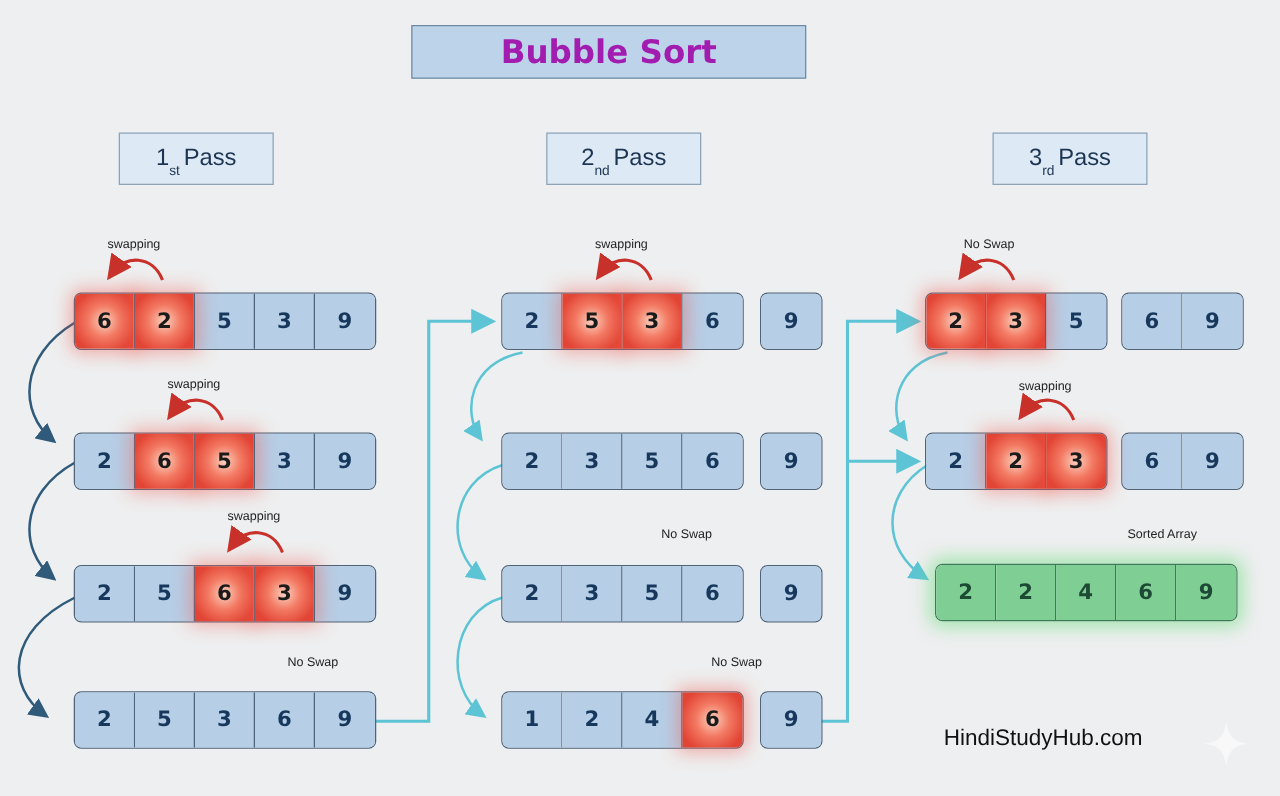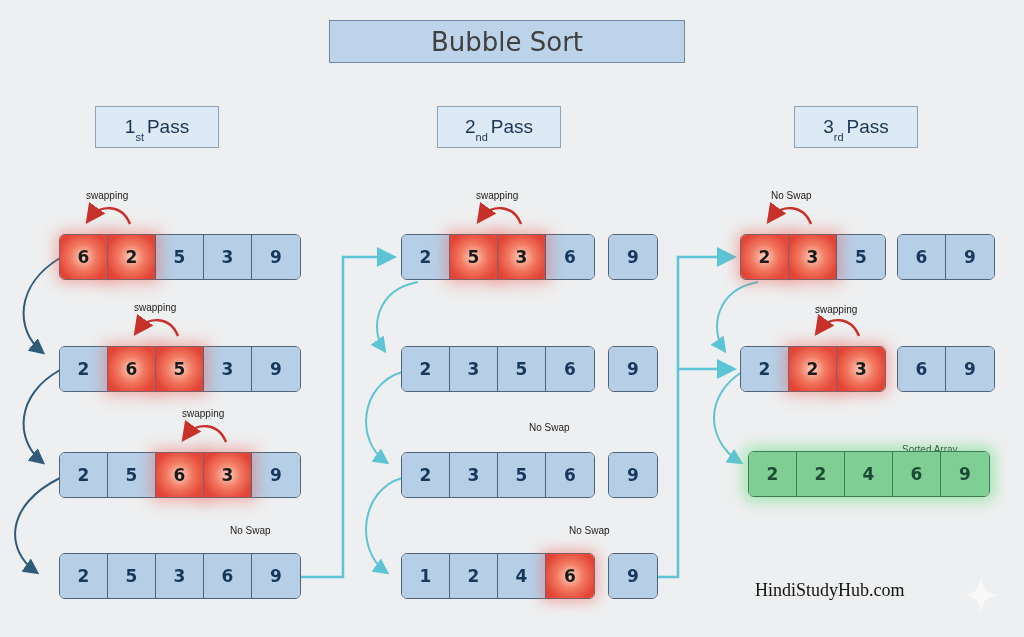--- a/index.html
+++ b/index.html
@@ -1,30 +1,30 @@
 <!DOCTYPE html>
 <html><head>
 <meta charset="utf-8">
 <style>
   html,body{margin:0;padding:0;}
   body{width:1024px;height:637px;background:#eeeff0;position:relative;overflow:hidden;font-family:"Liberation Sans","DejaVu Sans",sans-serif;}
-  .title{position:absolute;left:329px;top:20px;width:356px;height:43px;background:#bcd3ea;border:1.5px solid #6f8aa5;box-sizing:border-box;display:flex;align-items:center;justify-content:center;font-family:"DejaVu Sans",sans-serif;font-weight:normal;font-size:26px;color:#404040;}
+  .title{position:absolute;left:329px;top:20px;width:316px;height:43px;background:#bcd3ea;border:1.5px solid #6f8aa5;box-sizing:border-box;display:flex;align-items:center;justify-content:center;font-family:"DejaVu Sans",sans-serif;font-weight:bold;font-size:26px;color:#a21caf;}
   .pass{position:absolute;top:106px;width:124px;height:42px;background:#dde9f4;border:1.5px solid #8ea3b8;box-sizing:border-box;display:flex;align-items:center;justify-content:center;font-size:19px;color:#1c3552;}
   .pass sup{font-size:11px;margin-right:3px;position:relative;top:-2px;margin-top:23px;}
   .arr{position:absolute;height:46px;display:flex;border:1.5px solid #4f647a;border-radius:6px;overflow:visible;box-sizing:border-box;}
   .cell{width:48px;height:100%;display:flex;align-items:center;justify-content:center;font-family:"DejaVu Sans",sans-serif;font-weight:bold;font-size:17px;color:#17385c;background:#b6cfe7;border-right:1.5px solid #4f647a;box-sizing:border-box;}
   .cell:last-child{border-right:none;}
   .cell:first-child{border-radius:5px 0 0 5px;}
   .cell:last-child{border-radius:0 5px 5px 0;}
   .cell:only-child{border-radius:5px;}
   .cell.red{background:radial-gradient(circle at 50% 50%,#fbd1c0 0%,#f37a63 40%,#e24535 80%);color:#1b1b1b;box-shadow:0 0 14px 4px rgba(240,90,80,0.45);position:relative;z-index:1;}
   .cell.green{background:#7fcf95;color:#1d4a35;border-right-color:#3e7a57;}
   .arr.green{border-color:#3e7a57;box-shadow:0 0 14px 5px rgba(110,220,130,0.55);}
   .lbl{position:absolute;font-size:10px;color:#222;}
-  .wm{position:absolute;left:755px;top:580px;font-family:Liberation Serif, serif;font-size:18px;color:#111;}
+  .wm{position:absolute;left:755px;top:580px;font-family:Liberation Sans, sans-serif;font-size:18px;color:#111;}
   svg.over{position:absolute;left:0;top:0;pointer-events:none;}
 </style>
 </head>
 <body>
 
 <svg class="over" width="1024" height="637">
   <defs>
     <marker id="mDark" markerWidth="8" markerHeight="8" refX="6" refY="4" orient="auto">
         <path d="M0,0 L8,4 L0,8 z" fill="#2f5a7a"></path>
       </marker>
@@ -175,21 +175,21 @@
 <div class="arr" style="left:740px;top:346px">
   <div class="cell">2</div>
   <div class="cell red">2</div>
   <div class="cell red">3</div>
 </div>
 <div class="arr" style="left:897px;top:346px">
   <div class="cell">6</div>
   <div class="cell">9</div>
 </div>
 
-<div class="lbl" style="left:902px;top:444px">Sorted Array</div>
+<div class="lbl" style="left:902px;top:422px">Sorted Array</div>
 <div class="arr green" style="left:748px;top:451px">
   <div class="cell green">2</div>
   <div class="cell green">2</div>
   <div class="cell green">4</div>
   <div class="cell green">6</div>
   <div class="cell green">9</div>
 </div>
 
 <div class="wm">HindiStudyHub.com</div>
 <svg style="position:absolute;left:962px;top:575px" width="38" height="40">

